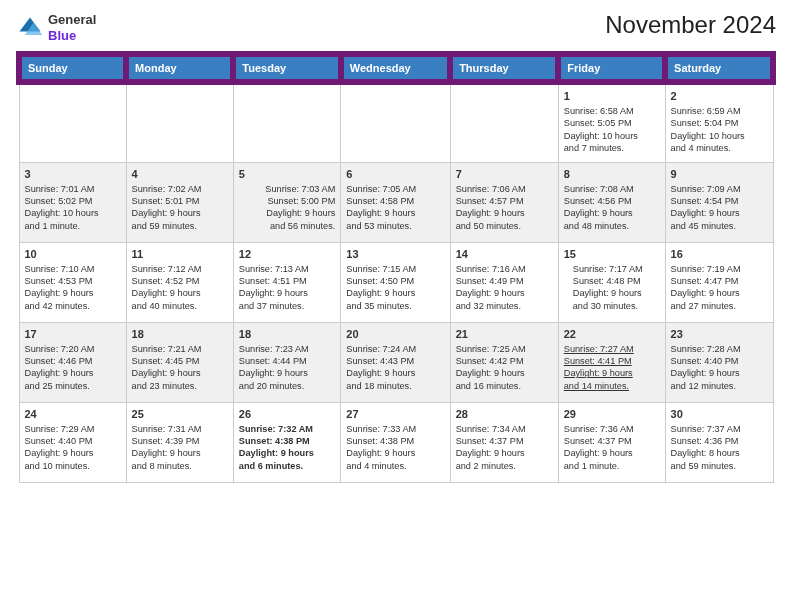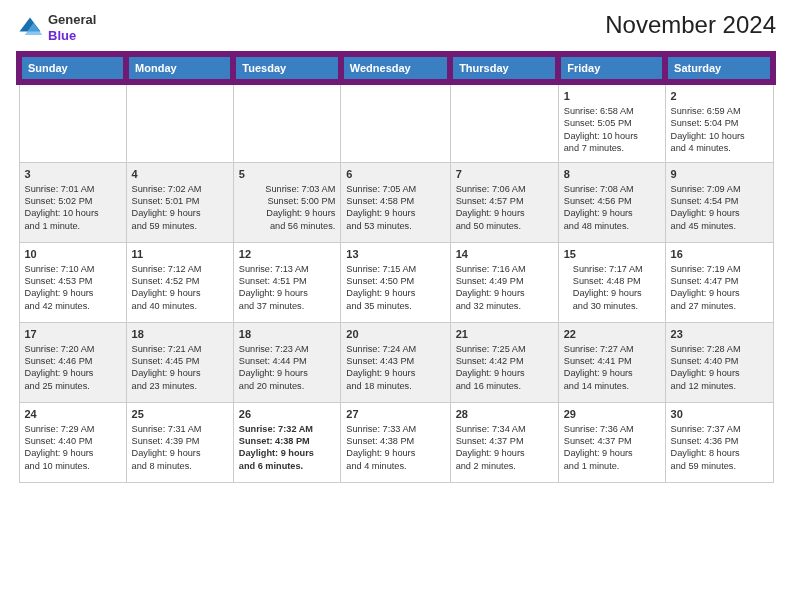--- a/index.html
+++ b/index.html
@@ -281,21 +281,21 @@
           </td>
           <td>
             <span class="day-number">21</span>
             <div class="day-info" style="white-space: pre-line;">Sunrise: 7:25 AM
 Sunset: 4:42 PM
 Daylight: 9 hours
 and 16 minutes.</div>
           </td>
           <td>
             <span class="day-number">22</span>
-            <div class="day-info" style="white-space: pre-line;">Sunrise: 7:27 AM
+            <div class="day-info" style="white-space: pre-line; text-decoration: underline;">Sunrise: 7:27 AM
 Sunset: 4:41 PM
 Daylight: 9 hours
 and 14 minutes.</div>
           </td>
           <td>
             <span class="day-number">23</span>
             <div class="day-info" style="white-space: pre-line;">Sunrise: 7:28 AM
 Sunset: 4:40 PM
 Daylight: 9 hours
 and 12 minutes.</div>

